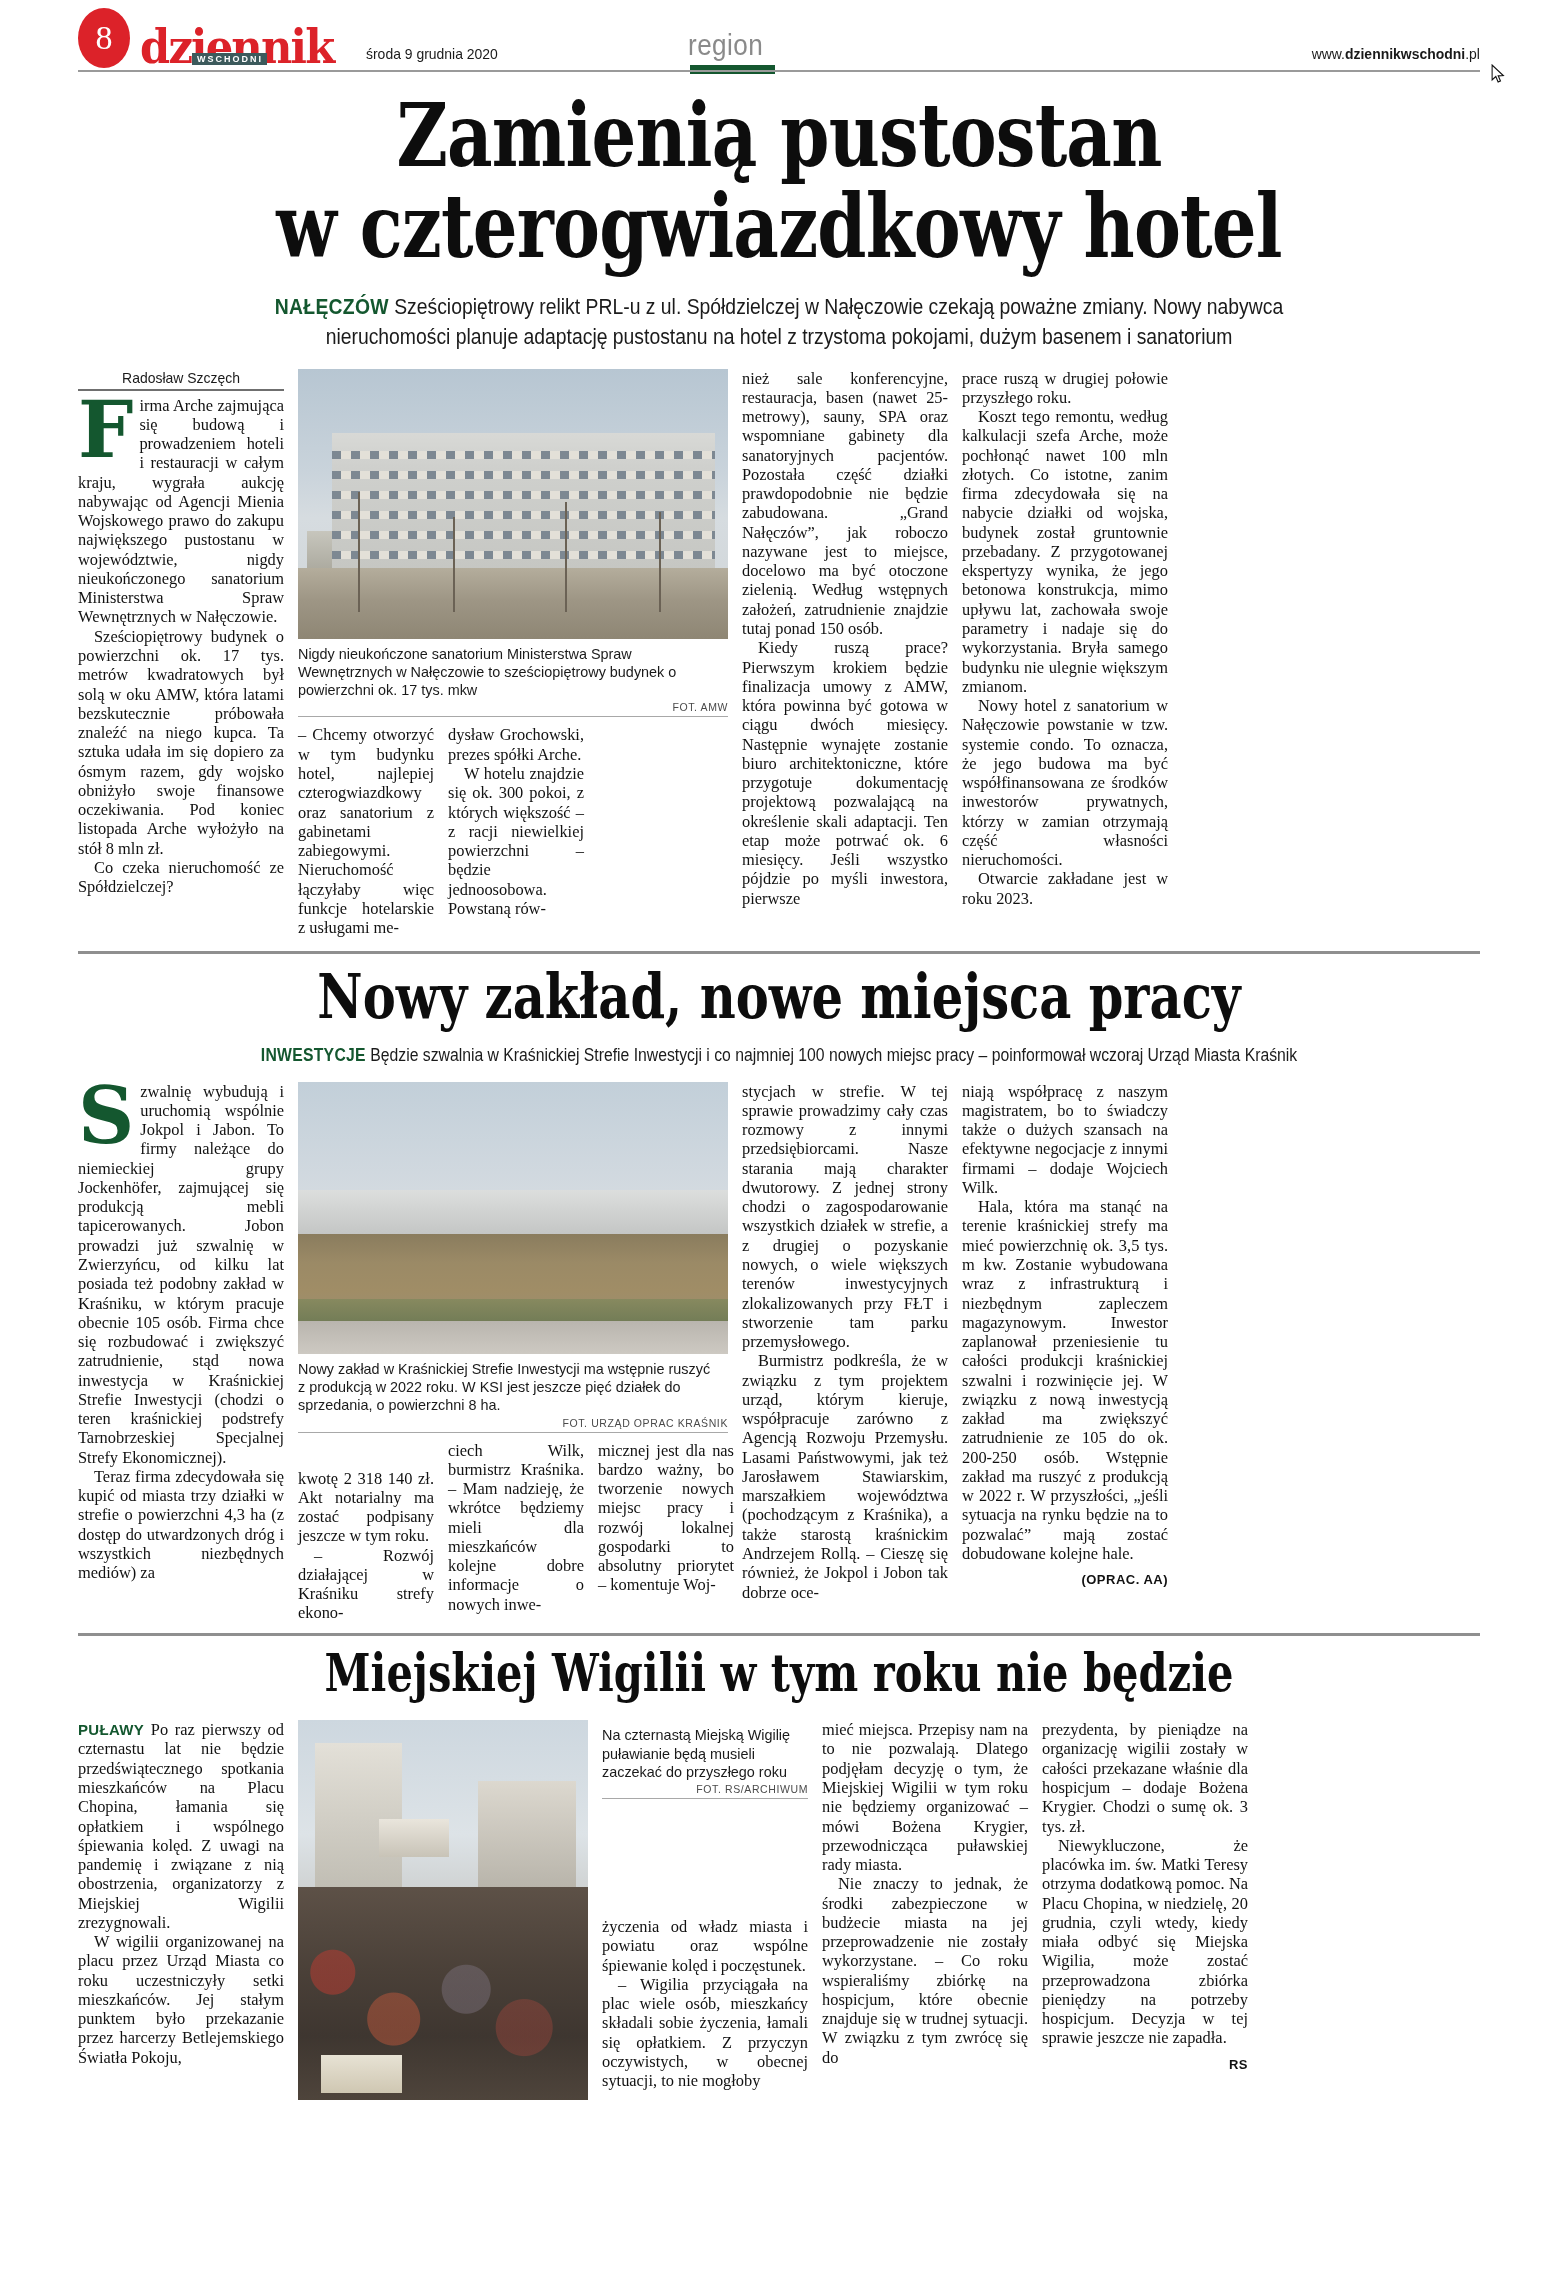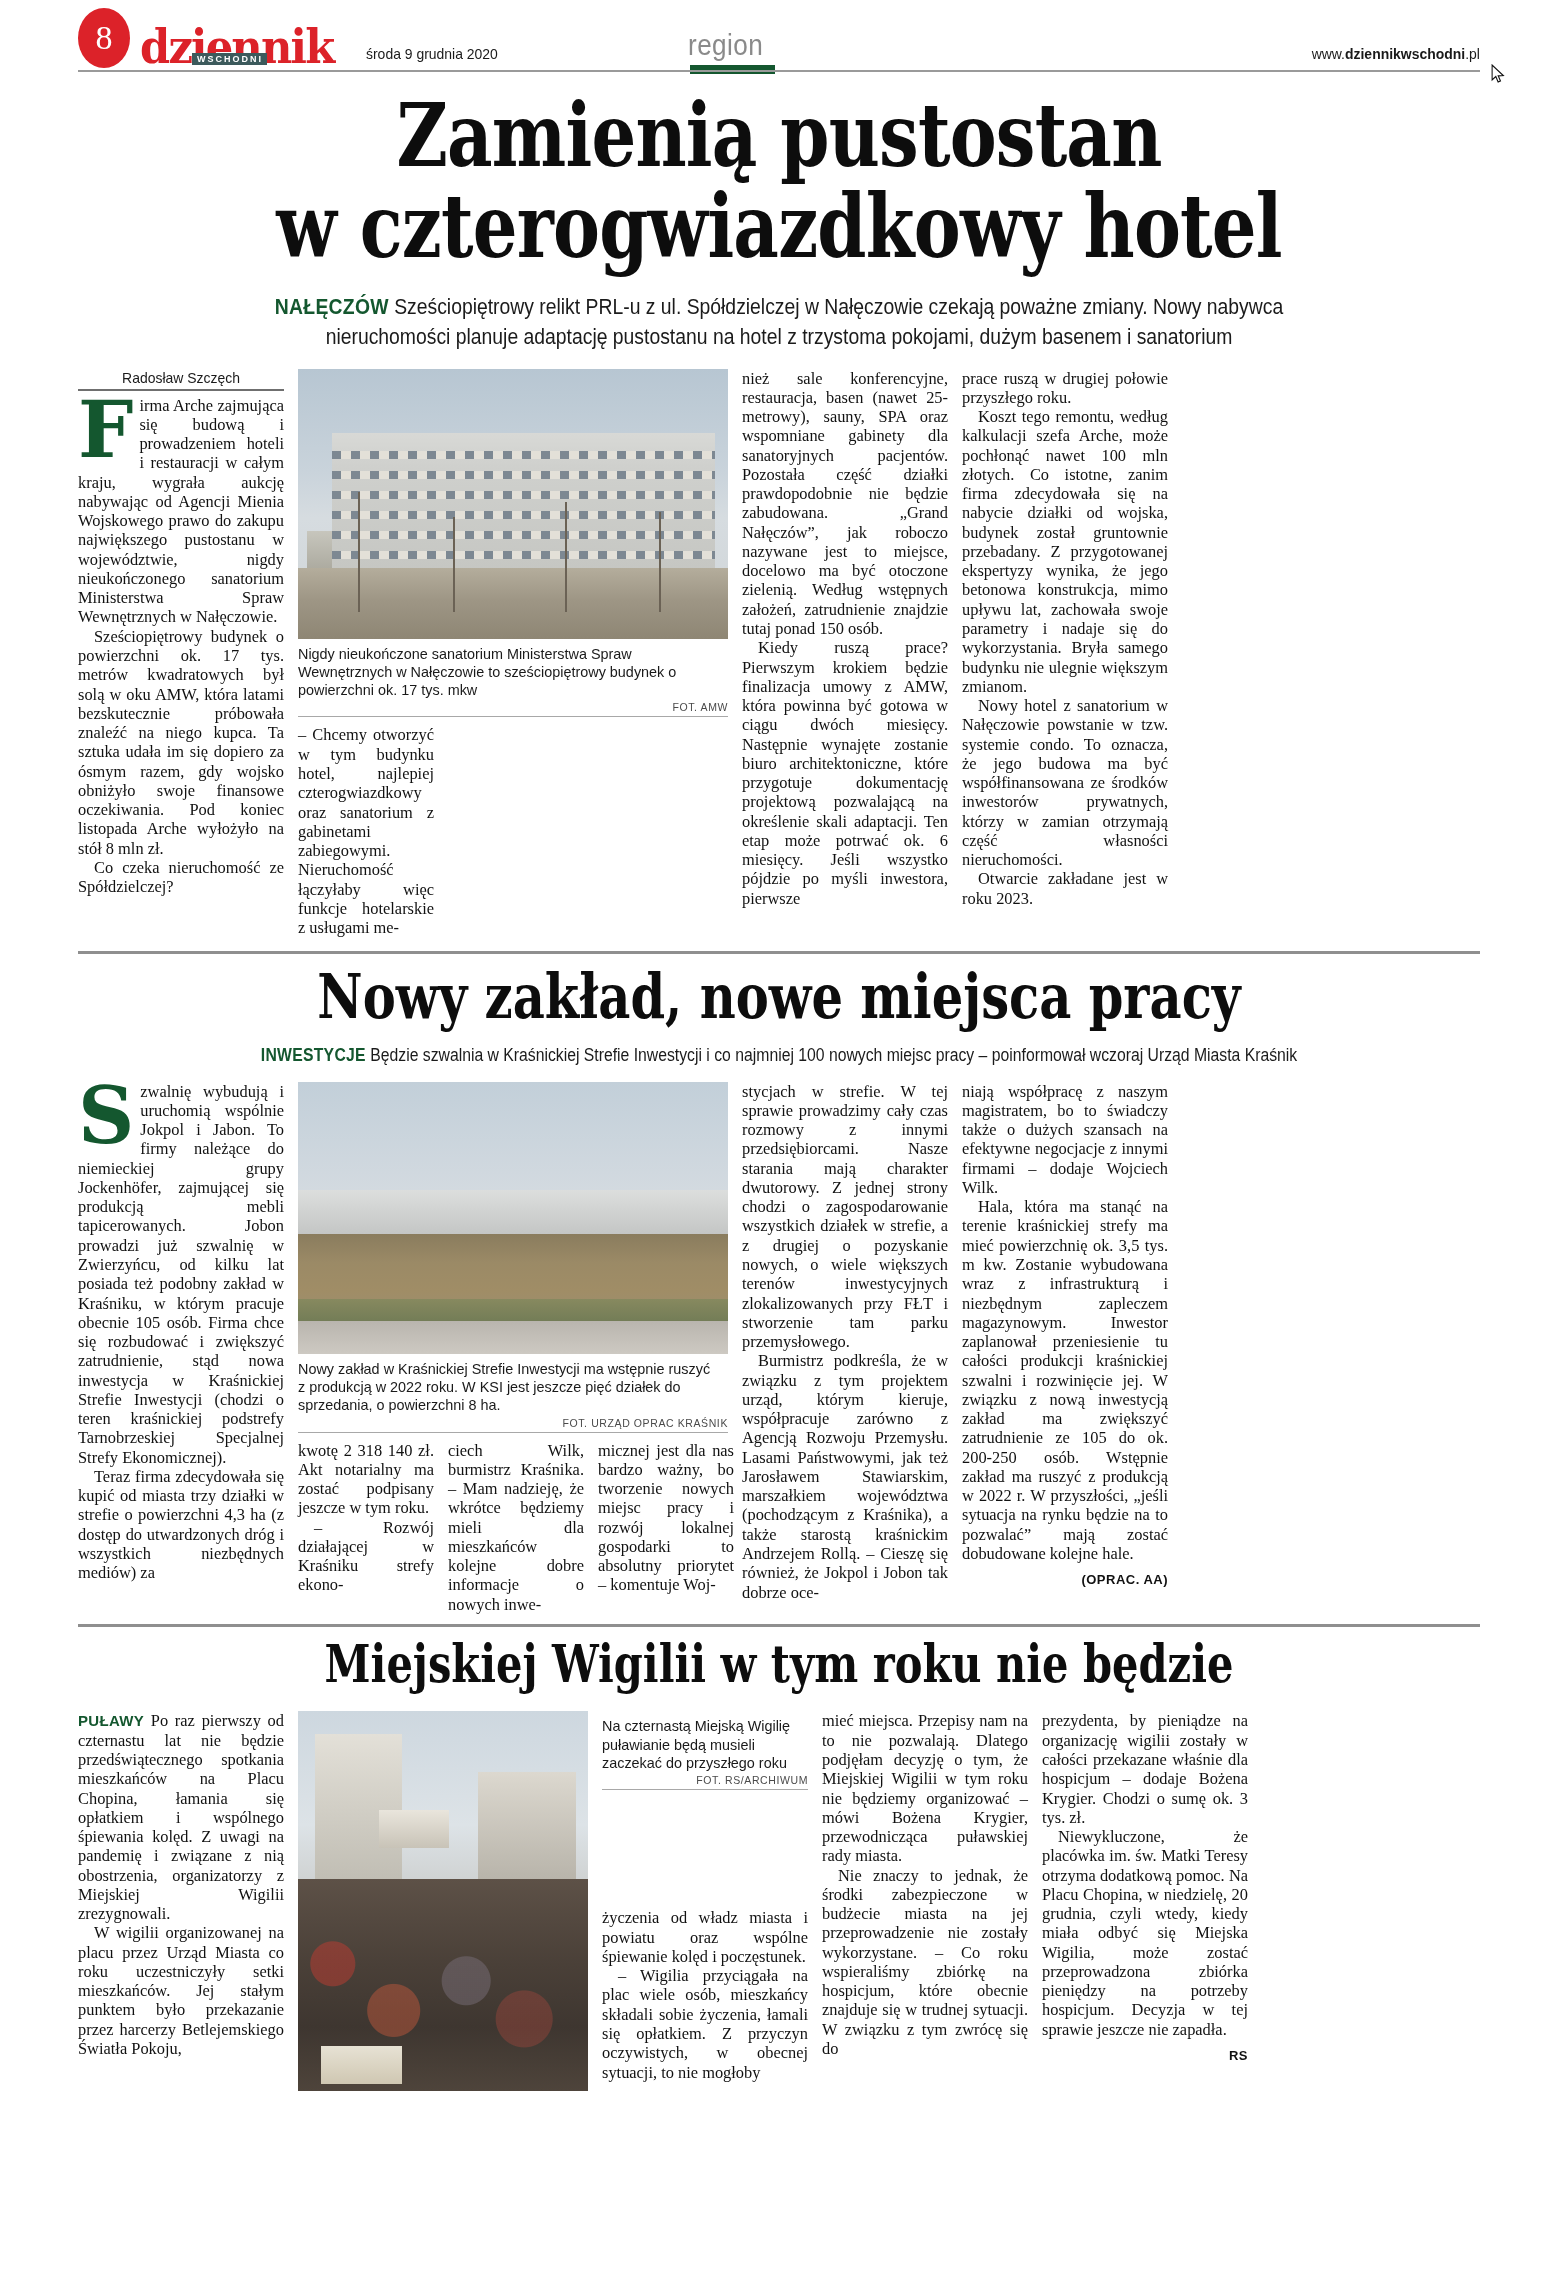--- a/index.html
+++ b/index.html
@@ -249,20 +249,26 @@
         <div class="caption">Nigdy nieukończone sanatorium Ministerstwa Spraw Wewnętrznych w Nałęczowie to sześciopiętrowy budynek o powierzchni ok. 17 tys. mkw</div>
         <div class="credit">FOT. AMW</div>
         <div class="cap-rule"></div>
 
         <div class="cols" style="margin-top:8px;">
           <div class="col" style="width:136px;">
             <div class="body-text">
               <p class="noind">– Chcemy otworzyć w tym budynku hotel, najlepiej czterogwiazdkowy oraz sanatorium z gabinetami zabiegowymi. Nieruchomość łączyłaby więc funkcje hotelarskie z usługami me-</p>
             </div>
           </div>
+          <div class="col" style="width:136px;">
+            <div class="body-text">
+              <p class="noind">dysław Grochowski, prezes spółki Arche.</p>
+              <p>W hotelu znajdzie się ok. 300 pokoi, z których większość – z racji niewielkiej powierzchni – będzie jednoosobowa. Powstaną rów-</p>
+            </div>
+          </div>
         </div>
       </div>
 
       <div class="col" style="width:206px;">
         <div class="body-text">
           <p class="noind">nież sale konferencyjne, restauracja, basen (nawet 25-metrowy), sauny, SPA oraz wspomniane gabinety dla sanatoryjnych pacjentów. Pozostała część działki prawdopodobnie nie będzie zabudowana. „Grand Nałęczów”, jak roboczo nazywane jest to miejsce, docelowo ma być otoczone zielenią. Według wstępnych założeń, zatrudnienie znajdzie tutaj ponad 150 osób.</p>
           <p>Kiedy ruszą prace? Pierwszym krokiem będzie finalizacja umowy z AMW, która powinna być gotowa w ciągu dwóch miesięcy. Następnie wynajęte zostanie biuro architektoniczne, które przygotuje dokumentację projektową pozwalającą na określenie skali adaptacji. Ten etap może potrwać ok. 6 miesięcy. Jeśli wszystko pójdzie po myśli inwestora, pierwsze</p>
         </div>
       </div>
 
@@ -302,21 +308,21 @@
           <div class="ph2-bldgs"></div>
           <div class="ph2-field"></div>
           <div class="ph2-grass"></div>
           <div class="ph2-road"></div>
         </div>
         <div class="caption">Nowy zakład w Kraśnickiej Strefie Inwestycji ma wstępnie ruszyć z produkcją w 2022 roku. W KSI jest jeszcze pięć działek do sprzedania, o powierzchni 8 ha.</div>
         <div class="credit">FOT. URZĄD OPRAC KRAŚNIK</div>
         <div class="cap-rule"></div>
 
         <div class="cols" style="margin-top:8px;">
-          <div class="col" style="width:136px;">
+          <div class="col" style="width:136px;margin-top:28px;">
             <div class="body-text">
               <p class="noind">kwotę 2 318 140 zł. Akt notarialny ma zostać podpisany jeszcze w tym roku.</p>
               <p>– Rozwój działającej w Kraśniku strefy ekono-</p>
             </div>
           </div>
           <div class="col" style="width:136px;">
             <div class="body-text">
               <p class="noind">ciech Wilk, burmistrz Kraśnika. – Mam nadzieję, że wkrótce będziemy mieli dla mieszkańców kolejne dobre informacje o nowych inwe-</p>
             </div>
           </div>

